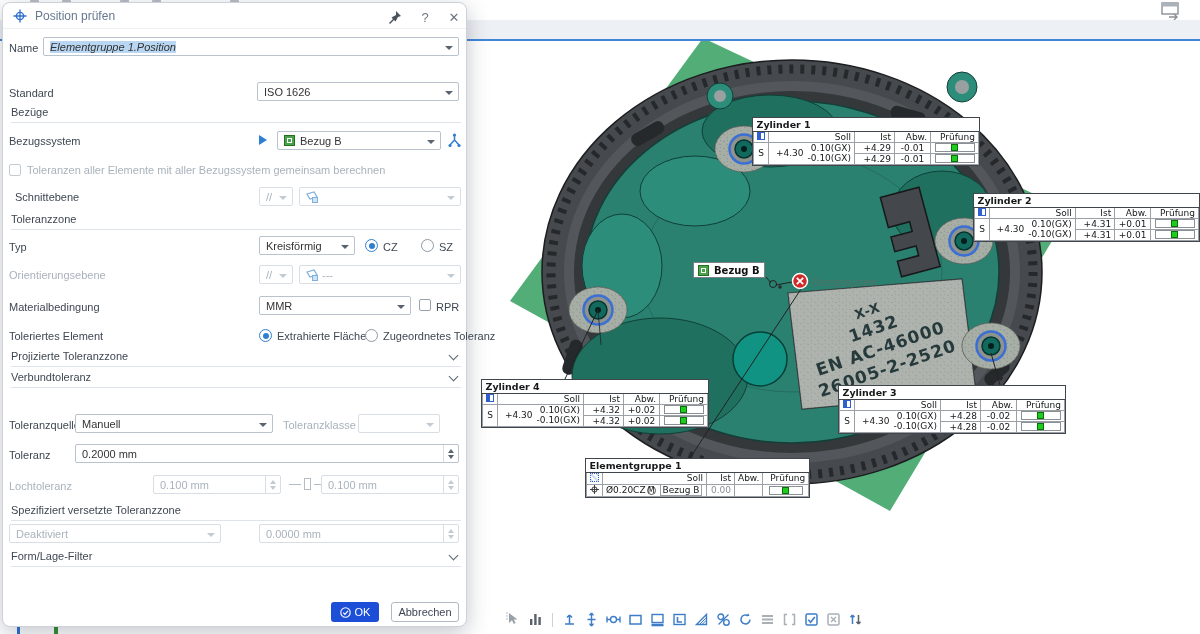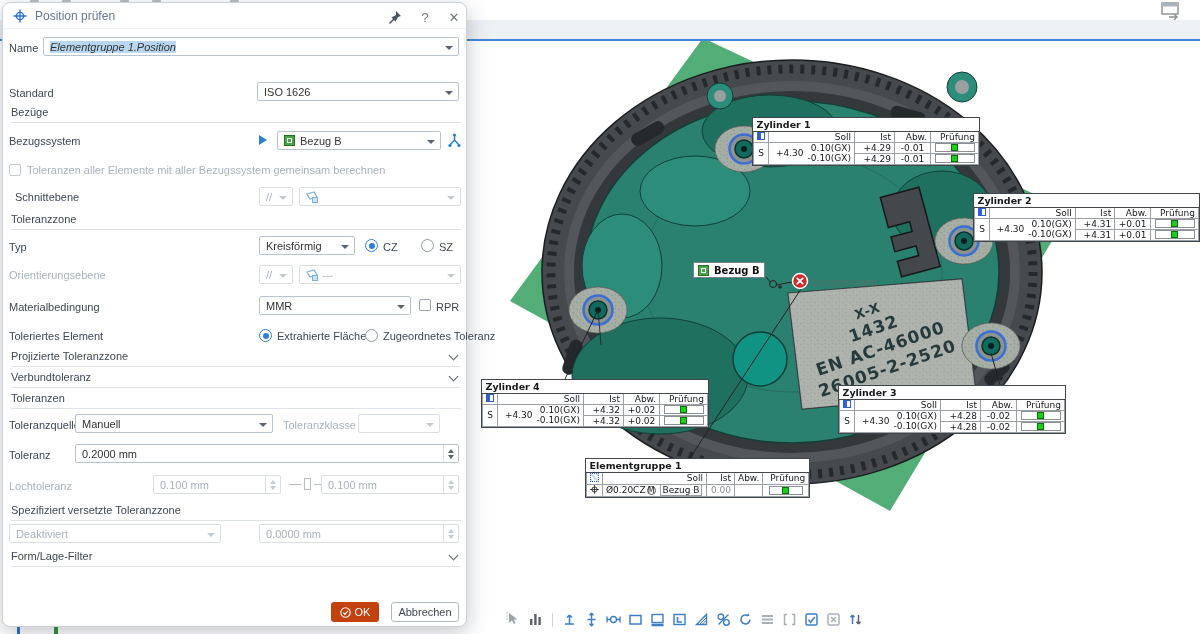--- a/index.html
+++ b/index.html
@@ -40,21 +40,21 @@
   .radio{position:absolute;width:13px;height:13px;border-radius:50%;border:1px solid #8d99a5;background:#fff}
   .radio.on{border-color:#2f7fd1}
   .radio.on::after{content:"";position:absolute;inset:2.5px;border-radius:50%;background:#2f7fd1}
   .cbox{position:absolute;width:12px;height:12px;border:1px solid #98a2ac;border-radius:2px;background:#fff}
   .cbox.dis{border-color:#c2cad2}
   .play{position:absolute;width:0;height:0;border-top:5px solid transparent;border-bottom:5px solid transparent;
     border-left:8px solid #2f7fd1}
   .datum-ic{display:inline-block;width:11px;height:11px;background:#49a24b;border:1px solid #24701f;
     box-shadow:inset 0 0 0 2px #49a24b,inset 0 0 0 3px #fff;margin-right:5px;flex:none}
   .hl{background:#b9d7f2;font-style:italic}
-  .btn-ok{position:absolute;left:328px;top:599px;width:48px;height:20px;background:#c2410c;border:none;
+  .btn-ok{position:absolute;left:328px;top:599px;width:48px;height:20px;background:#1d4ed8;border:none;
     border-radius:3px;color:#fff;font-size:11px;display:flex;align-items:center;justify-content:center;gap:4px}
   .btn-cancel{position:absolute;left:388px;top:599px;width:68px;height:20px;background:#fff;
     border:1px solid #b0bac4;border-radius:3px;color:#3e4752;font-size:11px;
     display:flex;align-items:center;justify-content:center}
   .linkgl{position:absolute;display:flex;align-items:center;gap:3px;color:#b4bcc4}
   .linkgl .dash{width:12px;height:1px;background:#b4bcc4}
   .linkgl .box{width:7px;height:12px;border:1px solid #b4bcc4}
   
   .mtbl{position:absolute;background:#fff;border:1px solid #40464c;z-index:20;
     font-family:"DejaVu Sans",sans-serif;font-size:9px;color:#16181a}
@@ -590,22 +590,20 @@
   <div class="lab" style="left:6px;top:327px">Toleriertes Element</div>
   <span class="radio on" style="left:256px;top:326px"></span>
   <div class="lab" style="left:274px;top:327px">Extrahierte Fläche</div>
   <span class="radio" style="left:362px;top:326px"></span>
   <div class="lab" style="left:380px;top:327px">Zugeordnetes Toleranz</div>
 
   <div class="sect" style="top:347px">
     <span>Projizierte Toleranzzone</span><span class="chev"></span></div>
   <div class="sect" style="top:368px">
     <span>Verbundtoleranz</span><span class="chev"></span></div>
-  <div class="sect" style="top:389px">
-    <span>Toleranzen</span></div>
 
   <div class="lab" style="left:6px;top:416px">Toleranzquelle</div>
   <div class="combo" style="left:72px;top:411px;width:198px">
     <span>Manuell</span>
       <span class="arr"></span>
     </div>
   <div class="lab dis" style="left:280px;top:416px">Toleranzklasse</div>
   <div class="combo dis" style="left:355px;top:411px;width:82px">
     <span></span>
       <span class="arr"></span>

